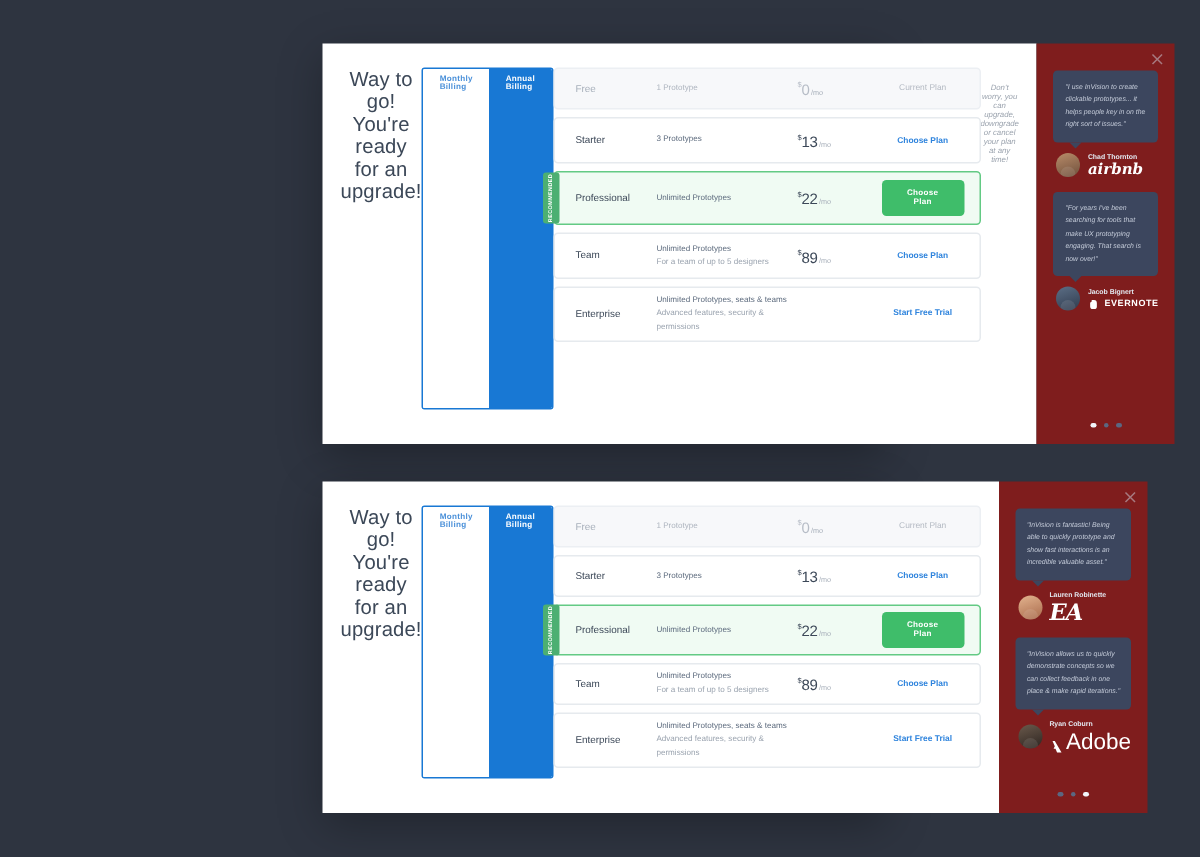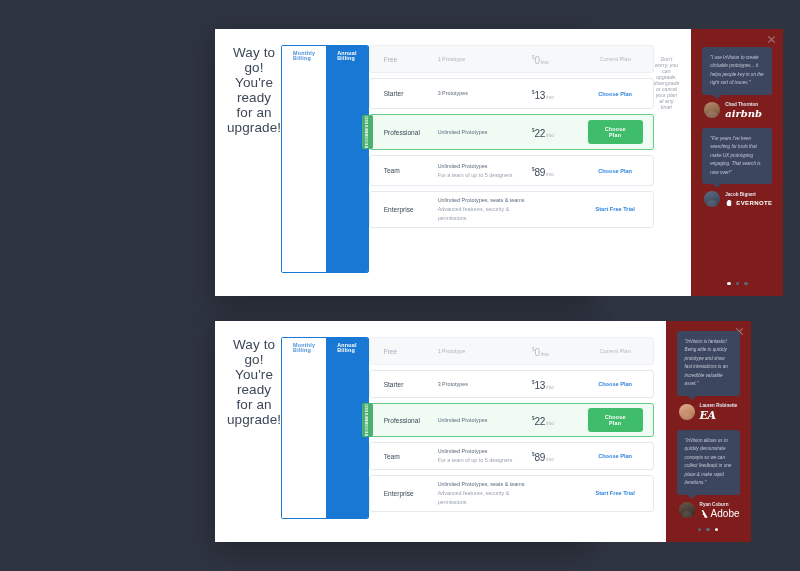--- a/index.html
+++ b/index.html
@@ -258,22 +258,22 @@
   .brand {
     font-size: 9px;
     color: #ffffff;
     line-height: 1;
     display: flex;
     align-items: center;
     gap: 2px;
   }
   .brand.airbnb { font-family: "DejaVu Serif", serif; font-style: italic; font-weight: bold; font-size: 10px; }
   .brand.evernote { font-family: "Liberation Sans", sans-serif; font-size: 6px; letter-spacing: 0.4px; font-weight: bold; }
-  .brand.ea { font-family: "DejaVu Serif", serif; font-weight: bold; font-style: italic; font-size: 11px; letter-spacing: -0.5px; }
-  .brand.adobe { font-family: "Liberation Sans", sans-serif; font-size: 10px; font-weight: normal; }
+  .brand.ea { font-family: "DejaVu Serif", serif; font-weight: bold; font-style: italic; font-size: 15px; letter-spacing: -0.5px; }
+  .brand.adobe { font-family: "Liberation Sans", sans-serif; font-size: 15px; font-weight: normal; }
   .logo-mark {
     display: inline-block;
     width: 8px; height: 8px;
     margin-right: 1px;
   }
 
   .dots {
     margin-top: auto;
     display: flex;
     justify-content: center;

